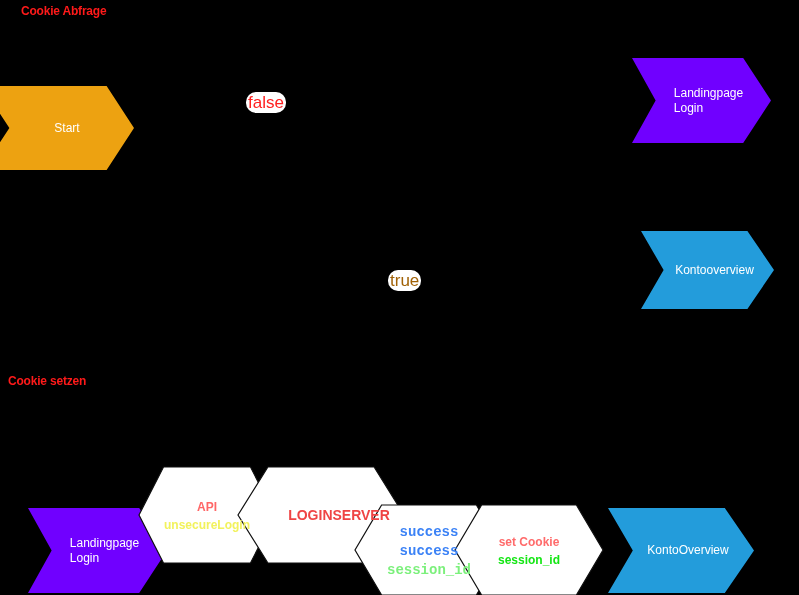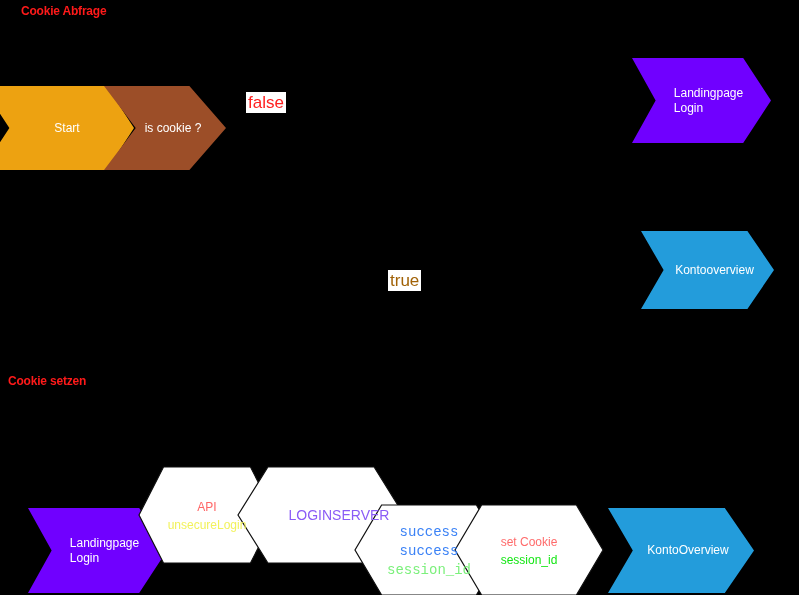--- a/index.html
+++ b/index.html
@@ -38,20 +38,21 @@
 
   
   .edge-label {
     position: absolute;
     background: #FFFFFF;
     font-family: "Liberation Sans", sans-serif;
     font-size: 17px;
     line-height: 19px;
     padding: 1px 2px;
     white-space: nowrap;
+    border-radius: 10px;
   }
   #label-false { left: 246px; top: 92px; color: #FF2020; }
   #label-true  { left: 388px; top: 270px; color: #a16207; }
 
   
   .chev {
     position: absolute;
     display: flex;
     align-items: center;
     justify-content: center;
@@ -110,38 +111,38 @@
   .hex {
     position: absolute;
     background: #FFFFFF;
     display: flex;
     align-items: center;
     justify-content: center;
     text-align: center;
     box-sizing: border-box;
     clip-path: polygon(18% 0%, 82% 0%, 100% 50%, 82% 100%, 18% 100%, 0% 50%);
   }
-  .hex-inner { display: block; }
+  .hex-inner { display: block; font-weight: bold; }
 
   #node-api {
     left: 139px; top: 467px; width: 136px; height: 96px;
   }
   #node-loginserver {
     left: 238px; top: 467px; width: 166px; height: 96px;
   }
   #node-success-request {
     left: 355px; top: 505px; width: 148px; height: 90px;
   }
   #node-set-cookie {
     left: 455px; top: 505px; width: 148px; height: 90px;
   }
 
   .t-api-title   { color: #FF6666; font-family: "Liberation Sans", sans-serif; font-size: 12px; line-height: 16px; }
   .t-api-sub     { color: #F2F25C; font-family: "Liberation Sans", sans-serif; font-size: 12px; line-height: 16px; }
-  .t-loginserver { color: #8b5cf6; font-family: "Liberation Sans", sans-serif; font-size: 14px; line-height: 17px; margin-left: 36px; }
+  .t-loginserver { color: #ef4444; font-family: "Liberation Sans", sans-serif; font-size: 14px; line-height: 17px; margin-left: 36px; }
   .t-mono-dark   { color: #3b82f6; font-family: "Liberation Mono", monospace; font-size: 14px; line-height: 18px; }
   .t-mono-green  { color: #7CF07C; font-family: "Liberation Mono", monospace; font-size: 14px; line-height: 18px; }
   .t-setcookie   { color: #FF6B6B; font-family: "Liberation Sans", sans-serif; font-size: 12px; line-height: 16px; }
   .t-sessionid   { color: #14E614; font-family: "Liberation Sans", sans-serif; font-size: 12px; line-height: 16px; }
 
   .hex-outline {
     position: absolute;
     pointer-events: none;
   }
 </style>
@@ -149,23 +150,20 @@
 <body>
 
 <div class="canvas">
 
   <div class="section-title" id="title-cookie-abfrage">Cookie Abfrage</div>
 
   <div class="chev" id="node-start">
     <span class="chev-text">Start</span>
   </div>
 
-  <div class="chev" id="node-is-cookie">
-    <span class="chev-text">is cookie ?</span>
-  </div>
 
   <div class="edge-label" id="label-false">false</div>
   <div class="edge-label" id="label-true">true</div>
 
   <div class="chev" id="node-landingpage-login-top">
     <span class="chev-text">
       <span>Landingpage</span><br>
       <span>Login</span>
     </span>
   </div>

